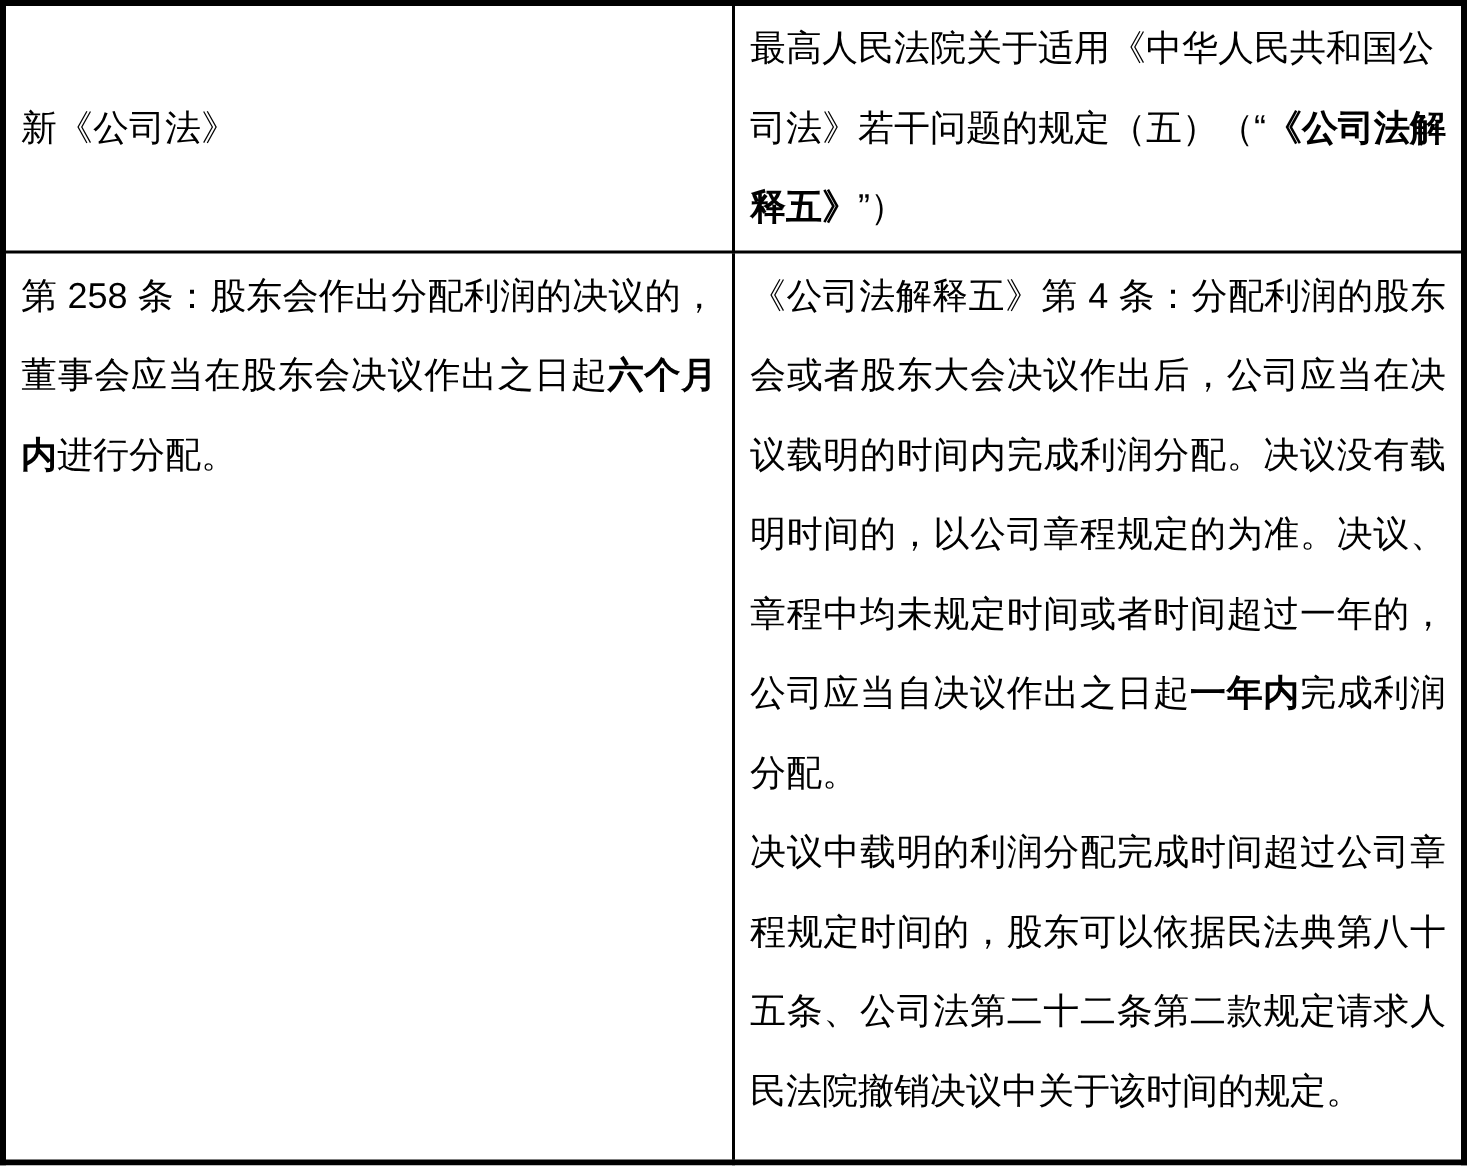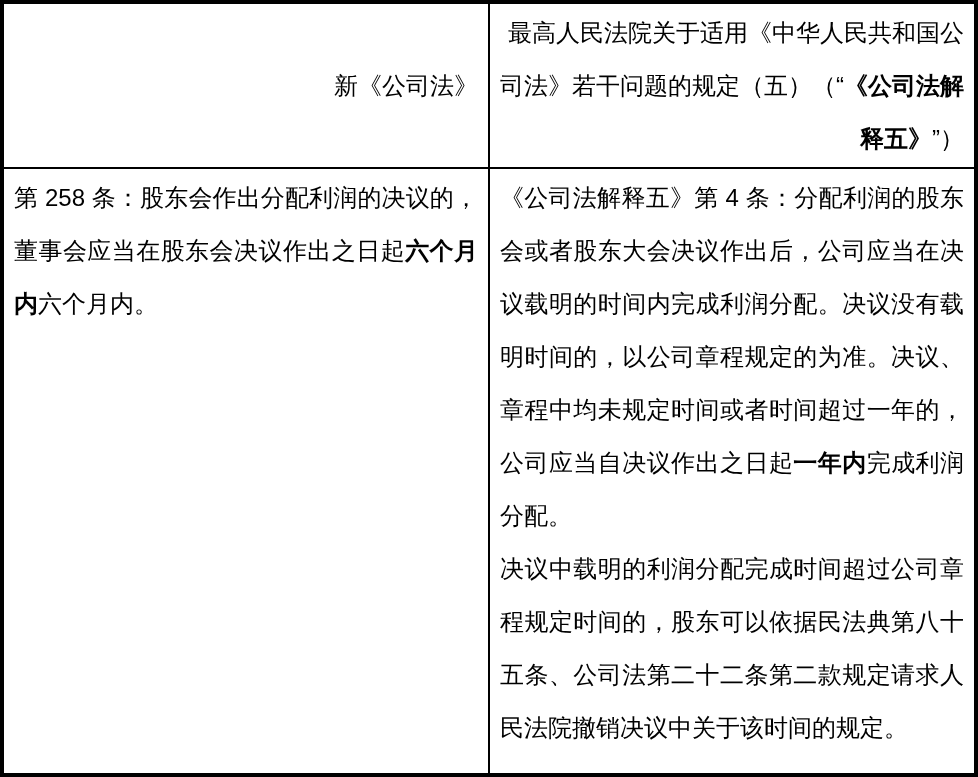--- a/index.html
+++ b/index.html
@@ -30,21 +30,21 @@
     padding: 2px 10px;
     font-size: 24px;
     line-height: 53px;
     color: #000000;
     overflow: hidden;
   }
   tr.header-row {
     height: 164px;
   }
   td.header-cell {
-    text-align: right;
+    text-align: left;
     vertical-align: middle;
   }
   td.body-cell {
     text-align: justify;
     vertical-align: top;
   }
   td p {
     margin: 0;
     padding: 0;
   }
@@ -62,21 +62,21 @@
         <td class="header-cell">
           <span>新《公司法》</span>
         </td>
         <td class="header-cell">
           <span>最高人民法院关于适用《中华人民共和国公司法》若干问题的规定（五）（“</span><b>《公司法解释五》</b><span>”）</span>
         </td>
       </tr>
       <tr class="body-row">
         <td class="body-cell">
           <p>
-            <span>第 258 条：股东会作出分配利润的决议的，董事会应当在股东会决议作出之日起</span><b>六个月内</b><span>六个月内。</span>
+            <span>第 258 条：股东会作出分配利润的决议的，董事会应当在股东会决议作出之日起</span><b>六个月内</b><span>进行分配。</span>
           </p>
         </td>
         <td class="body-cell">
           <p>
             <span>《公司法解释五》第 4 条：分配利润的股东会或者股东大会决议作出后，公司应当在决议载明的时间内完成利润分配。决议没有载明时间的，以公司章程规定的为准。决议、章程中均未规定时间或者时间超过一年的，公司应当自决议作出之日起</span><b>一年内</b><span>完成利润分配。</span>
           </p>
           <p>
             <span>决议中载明的利润分配完成时间超过公司章程规定时间的，股东可以依据民法典第八十五条、公司法第二十二条第二款规定请求人民法院撤销决议中关于该时间的规定。</span>
           </p>
         </td>

